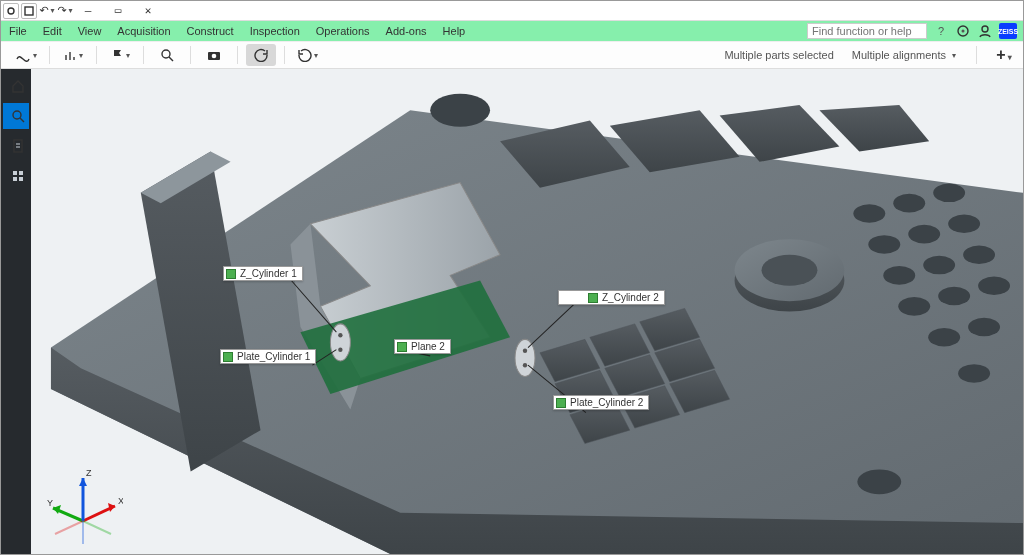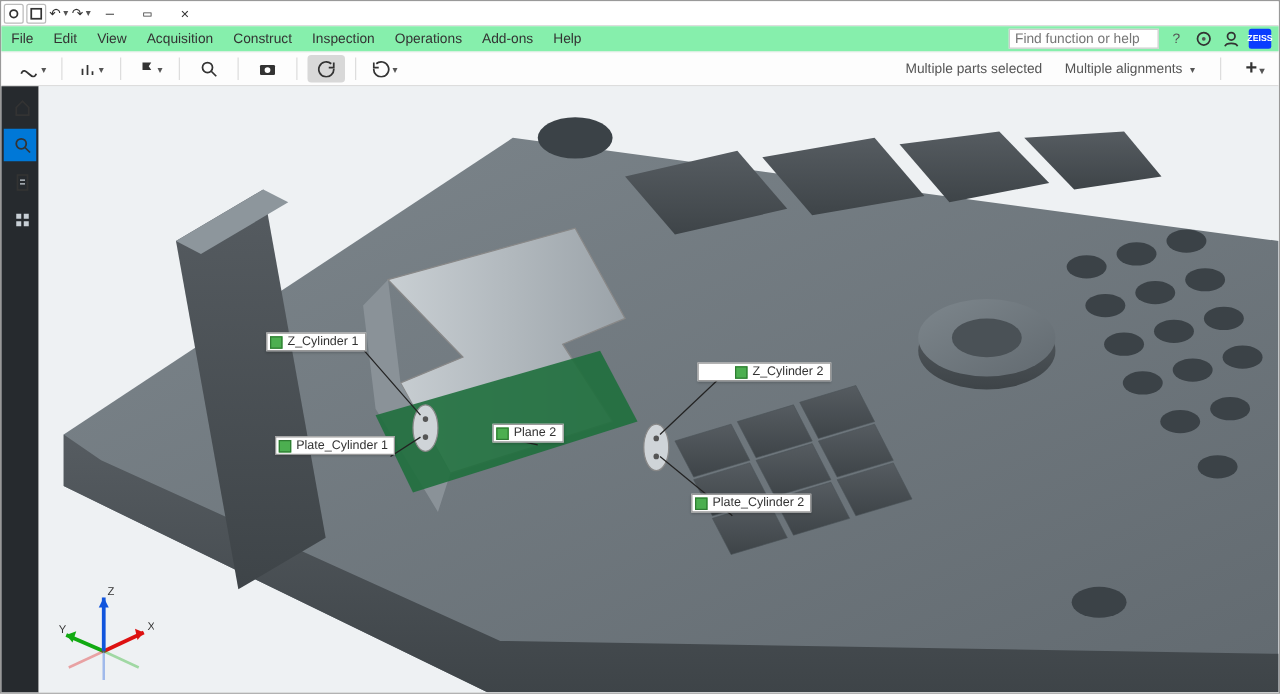--- a/index.html
+++ b/index.html
@@ -300,21 +300,21 @@
 
         <g stroke="#222" stroke-width="1">
           <line x1="260" y1="204" x2="306" y2="255"></line>
           <line x1="282" y1="287" x2="306" y2="272"></line>
           <line x1="400" y1="278" x2="370" y2="272"></line>
           <line x1="544" y1="228" x2="498" y2="270"></line>
           <line x1="556" y1="333" x2="498" y2="287"></line>
         </g>
       </svg>
 
-      <div class="anno" style="left:182px; top:197px;">
+      <div class="anno" style="left:192px; top:197px;">
         <span class="sq"></span>
         <span>Z_Cylinder 1</span>
       </div>
       <div class="anno" style="left:189px; top:280px;">
         <span class="sq"></span>
         <span>Plate_Cylinder 1</span>
       </div>
       <div class="anno" style="left:363px; top:270px;">
         <span class="sq"></span>
         <span>Plane 2</span>

